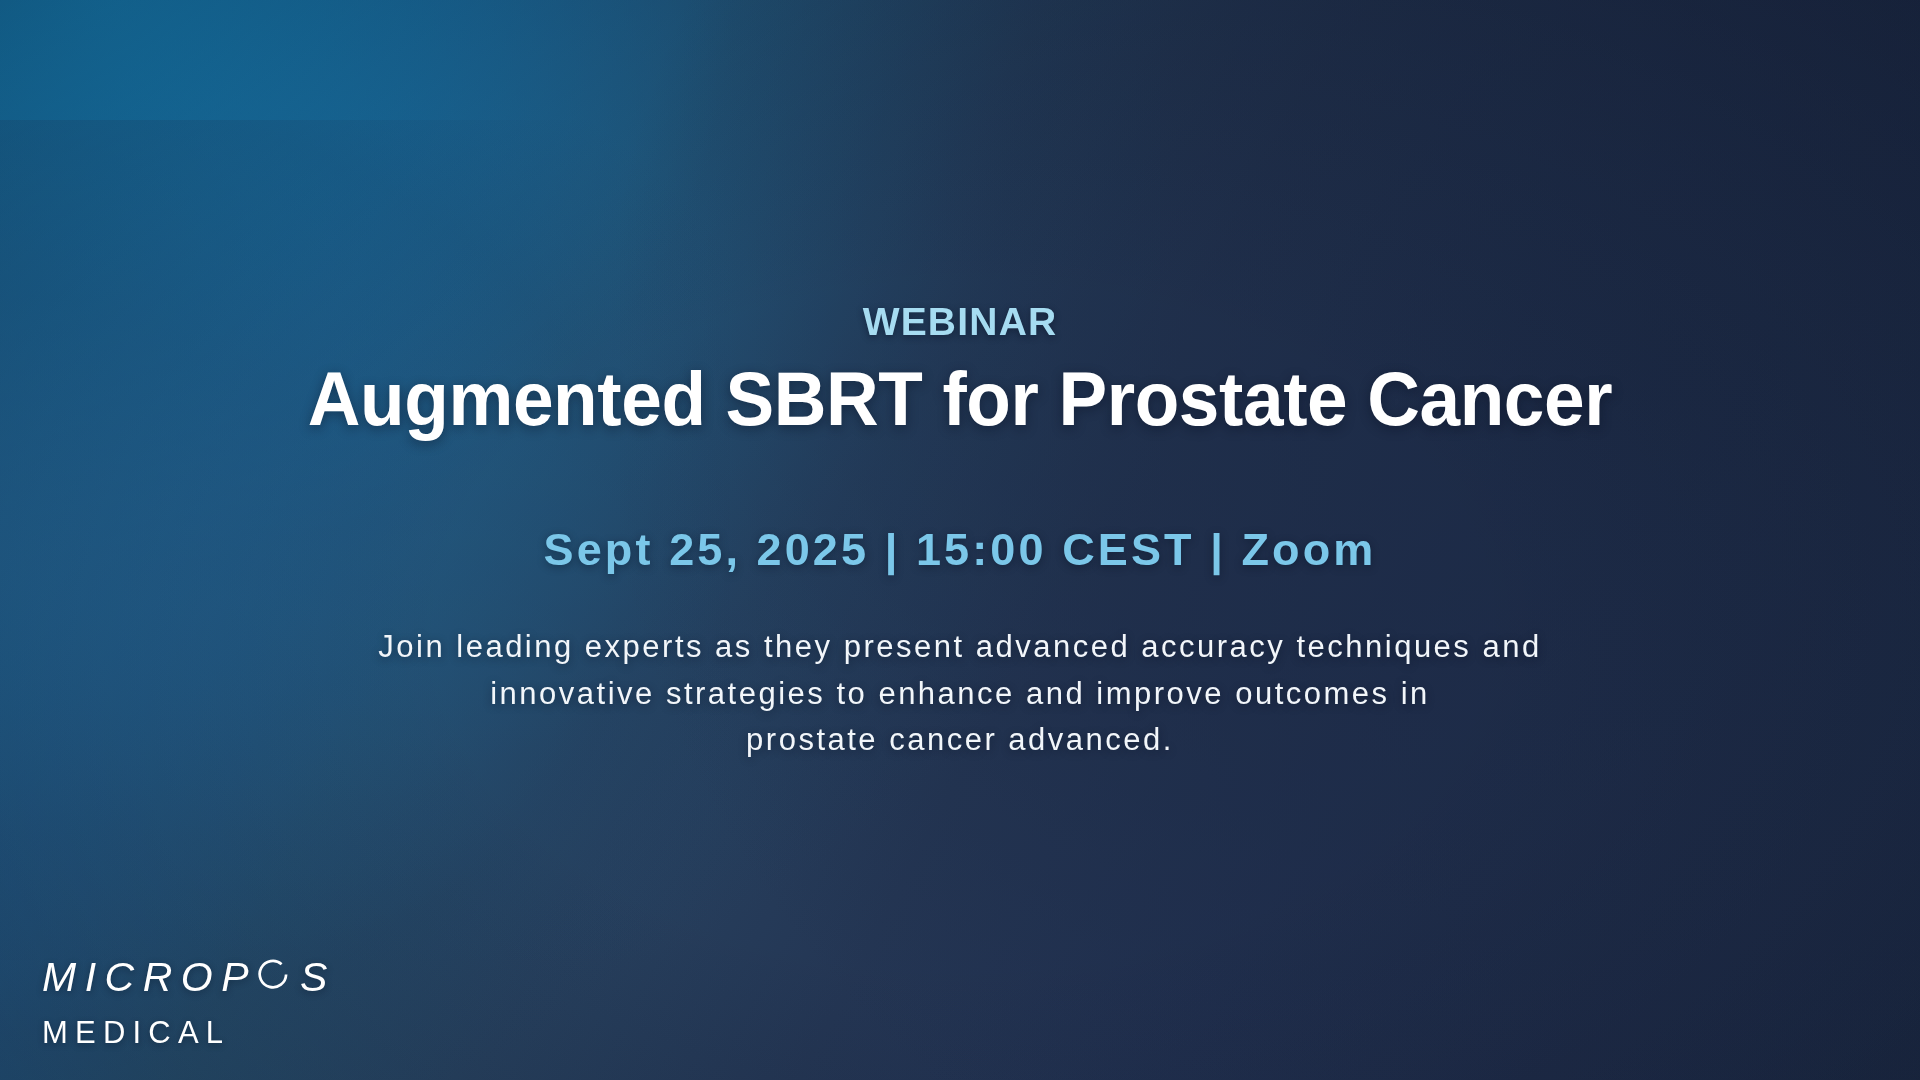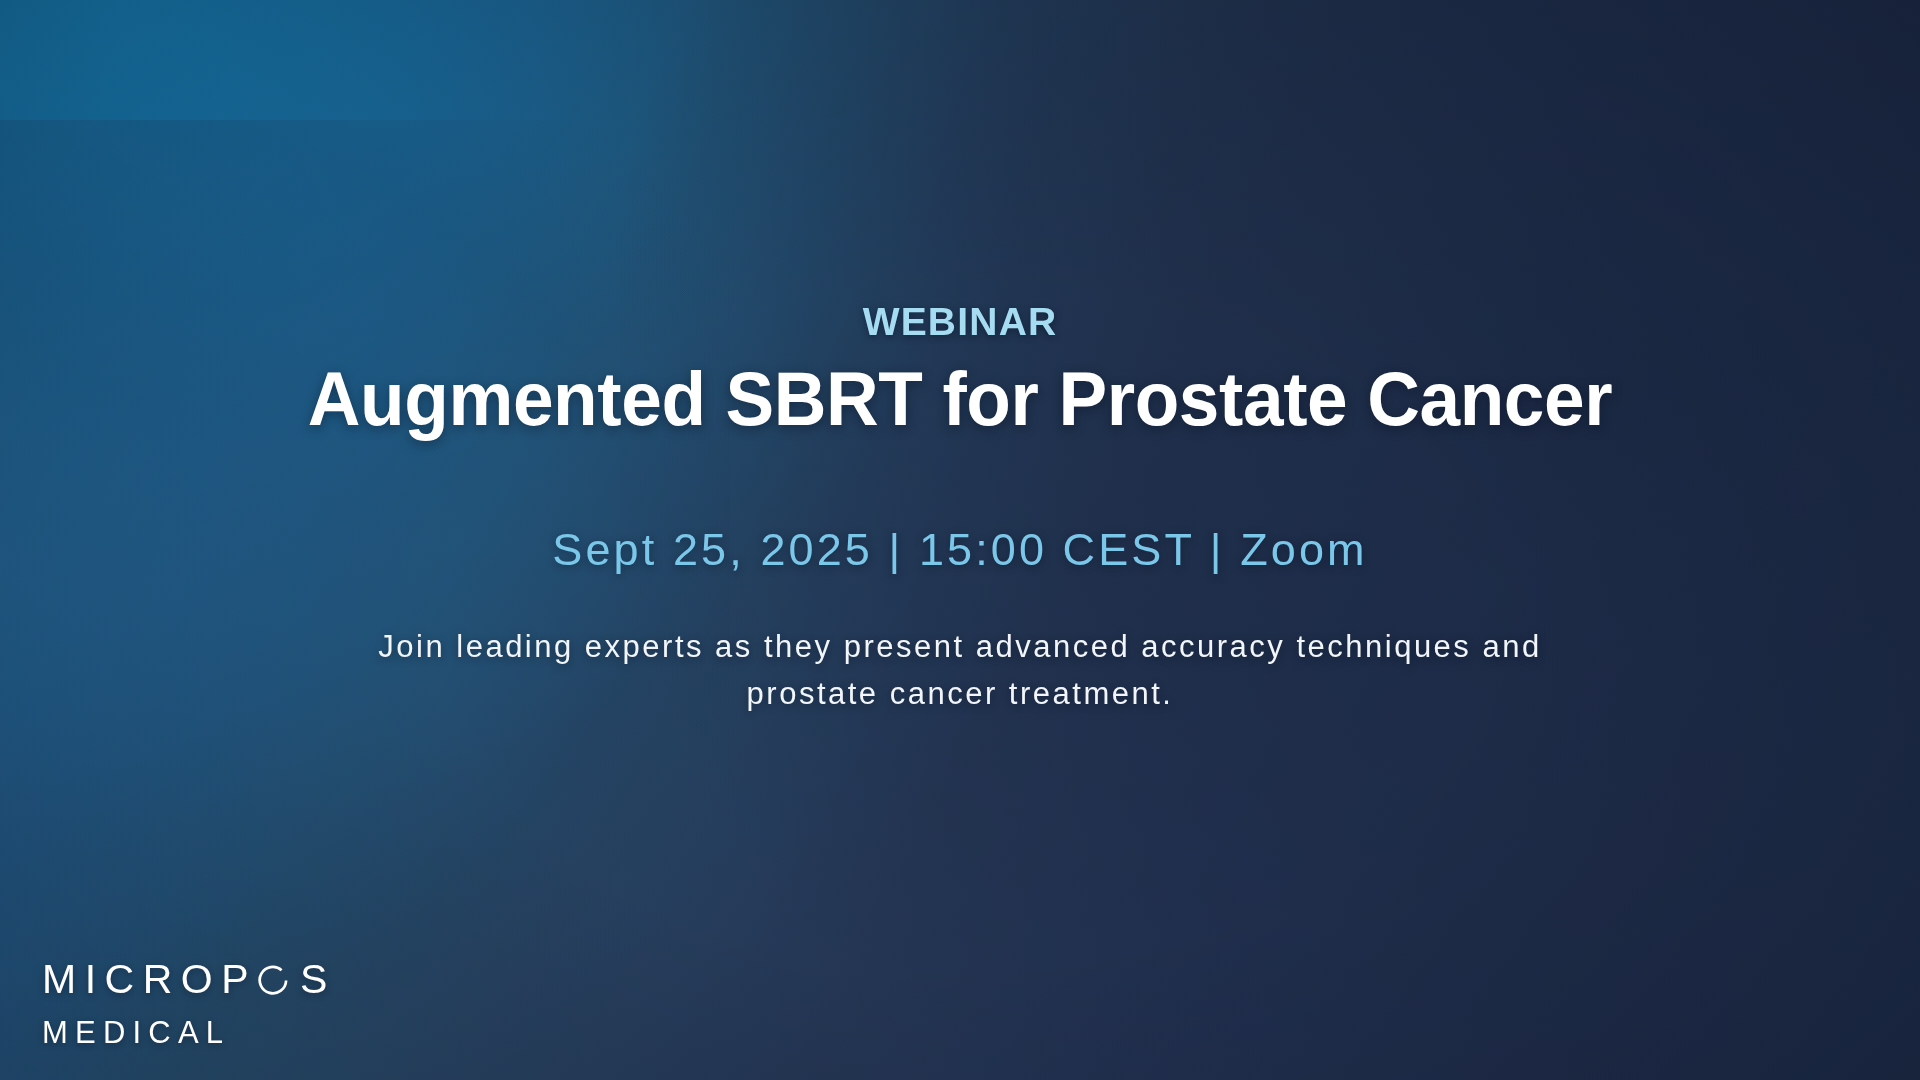--- a/index.html
+++ b/index.html
@@ -116,21 +116,21 @@
     line-height: 1.04;
     letter-spacing: -0.4px;
     color: #ffffff;
     text-shadow: 0 3px 12px rgba(6,14,30,0.42);
     margin: 0;
     transform: scaleX(0.96);
   }
 
   .meta {
     font-family: "Liberation Sans Narrow", "Liberation Sans", sans-serif;
-    font-weight: 400;
+    font-weight: 700;
     font-size: 45px;
     line-height: 1;
     letter-spacing: 3.1px;
     color: #7bc7e9;
     text-shadow: 0 2px 8px rgba(6,14,30,0.40);
     margin: 89px 0 0 0;
     text-align: center;
   }
 
   .blurb {
@@ -149,22 +149,23 @@
   
   .logo {
     position: absolute;
     left: 42px;
     bottom: 32px;
     user-select: none;
   }
 
   .logo-mark {
     display: flex;
-    align-items: center;
+    align-items: flex-start;
     height: 44px;
+    font-style: italic;
   }
 
   .logo-word {
     font-family: "Liberation Sans", sans-serif;
     font-weight: 300;
     font-size: 41px;
     line-height: 1;
     letter-spacing: 8.5px;
     color: #ffffff;
     text-shadow: 0 2px 7px rgba(6,14,30,0.38);
@@ -209,21 +210,22 @@
     <div class="text-block">
 
       <p class="eyebrow">WEBINAR</p>
 
       <h1 class="headline">Augmented SBRT for Prostate Cancer</h1>
 
       <p class="meta">Sept 25, 2025 | 15:00 CEST | Zoom</p>
 
       <p class="blurb">
         <span class="blurb-line">Join leading experts as they present advanced accuracy techniques and</span>
-        <span class="blurb-line">prostate cancer treatment.</span>
+        <span class="blurb-line">innovative strategies to enhance and improve outcomes in</span>
+        <span class="blurb-line">prostate cancer advanced.</span>
       </p>
 
     </div>
 
     <div class="logo">
       <div class="logo-mark">
         <span class="logo-word">MICROP</span>
         <span class="logo-ring">
           <svg width="33" height="33" viewBox="0 0 33 33" aria-hidden="true">
             <path d="M 23.6 6.2 A 13.2 13.2 0 1 0 28.1 16.5" fill="none" stroke="#ffffff" stroke-width="2.7" stroke-linecap="butt"></path>

